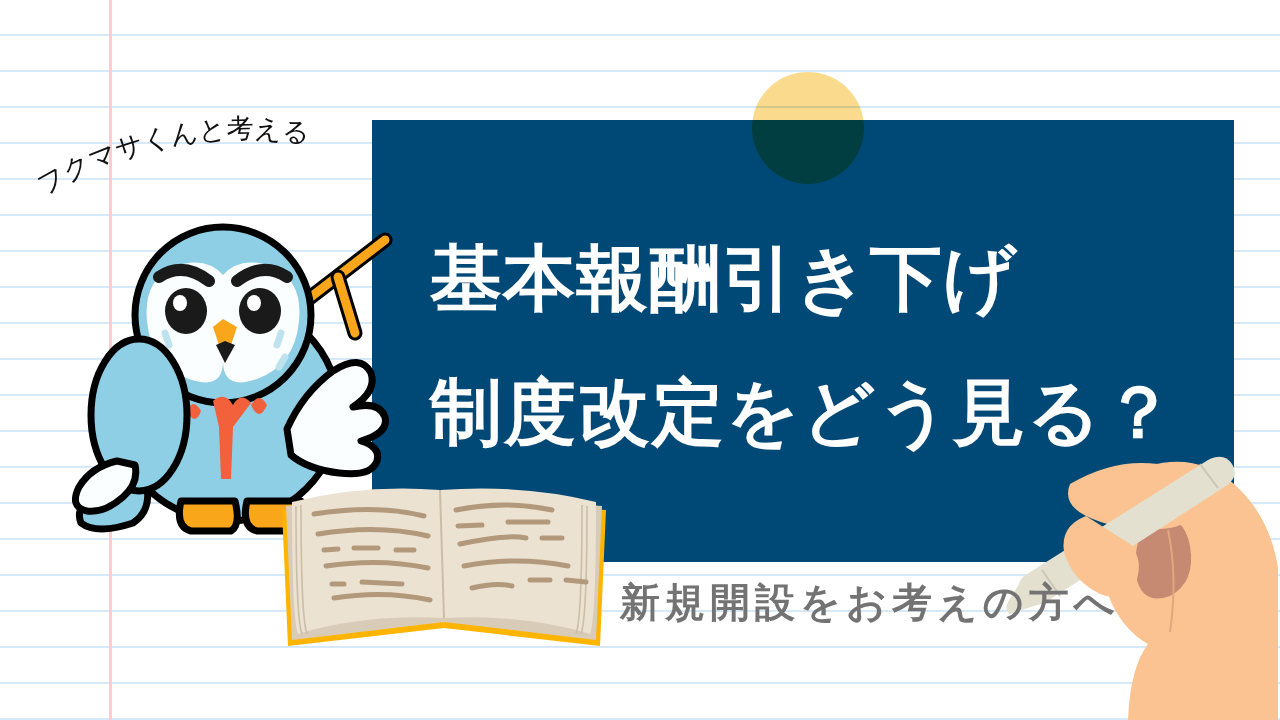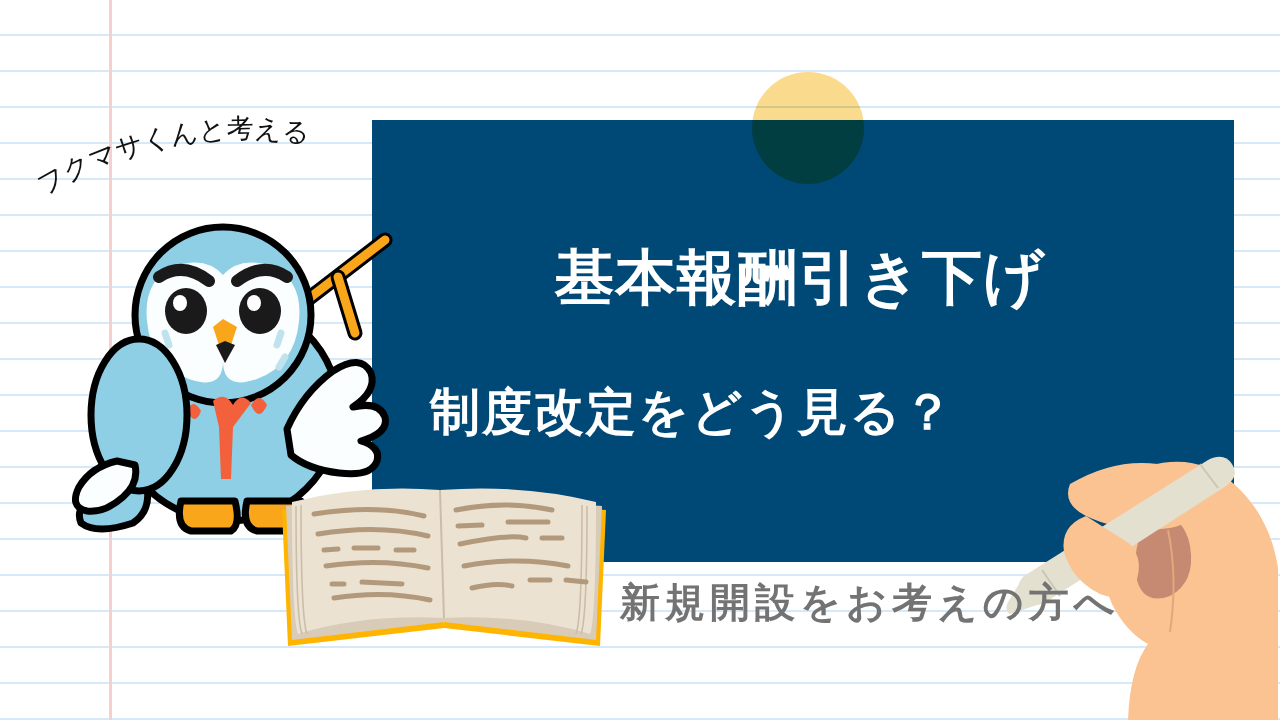--- a/index.html
+++ b/index.html
@@ -40,32 +40,31 @@
     border-radius:50%;
     background:#fadb8e;
     mix-blend-mode:multiply;
   }
 
   
   #title-main{
     position:absolute; left:430px; top:224px;
     width:740px; height:108px;
     color:#ffffff;
-    font-size:60px;
+    font-size:72px;
     line-height:108px;
     font-weight:700;
     letter-spacing:1px;
     white-space:nowrap;
-    text-align:center;
   }
   #title-sub{
     position:absolute; left:430px; top:370px;
     width:740px; height:84px;
     color:#ffffff;
-    font-size:50px;
+    font-size:72px;
     line-height:84px;
     font-weight:700;
     letter-spacing:2px;
     white-space:nowrap;
   }
   #footer-note{
     position:absolute; left:620px; top:578px;
     color:#737373;
     font-size:40px;
     line-height:48px;

